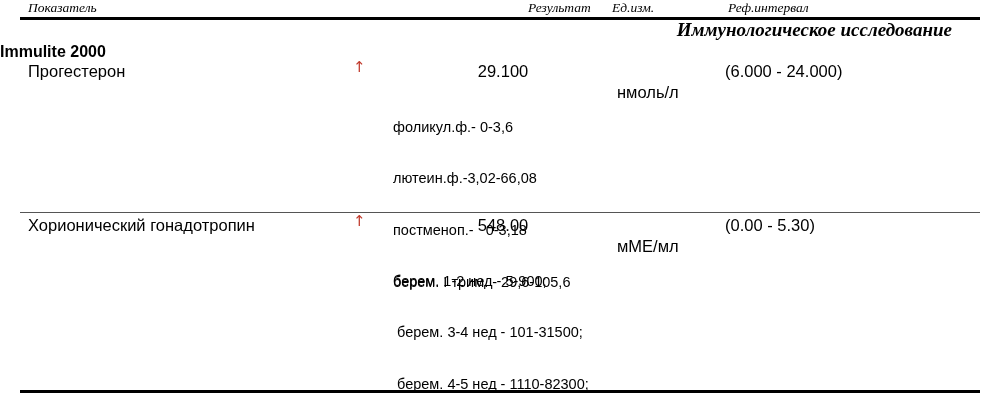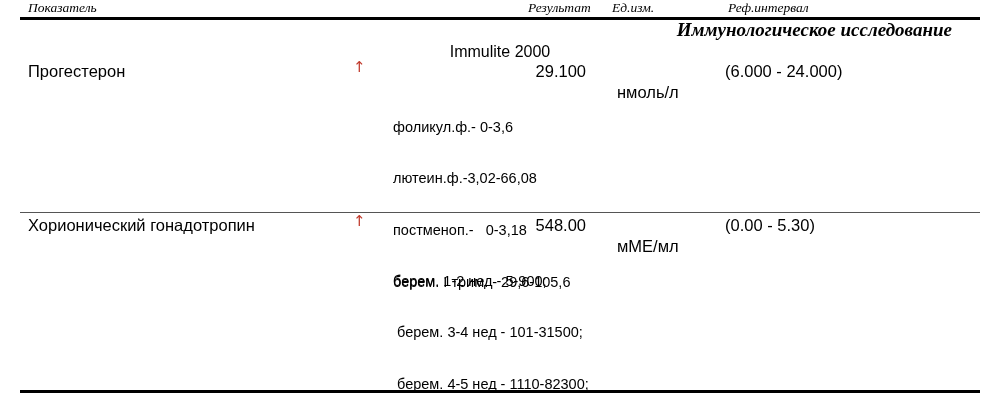--- a/index.html
+++ b/index.html
@@ -73,22 +73,22 @@
     font-family: "Liberation Serif", serif;
     font-weight: bold;
     font-style: italic;
     font-size: 19px;
   }
   .device-title {
     position: absolute;
     top: 43px;
     left: 0;
     width: 1000px;
-    text-align: center;
-    font-weight: normal;
+    text-align: left;
+    font-weight: bold;
     font-size: 16px;
   }
 
   .analyte {
     position: absolute;
     left: 0;
     right: 0;
   }
   .analyte .name {
     position: absolute;
@@ -104,21 +104,21 @@
     font-size: 15px;
     color: #c0392b;
     font-family: "DejaVu Sans", sans-serif;
     line-height: 1;
   }
   .analyte .value {
     position: absolute;
     left: 420px;
     width: 166px;
     top: 0;
-    text-align: right;
+    text-align: center;
     font-size: 16.5px;
     white-space: nowrap;
   }
   .analyte .unit {
     position: absolute;
     left: 617px;
     top: 1px;
     font-size: 16.5px;
     white-space: nowrap;
     margin-top: 20px;

